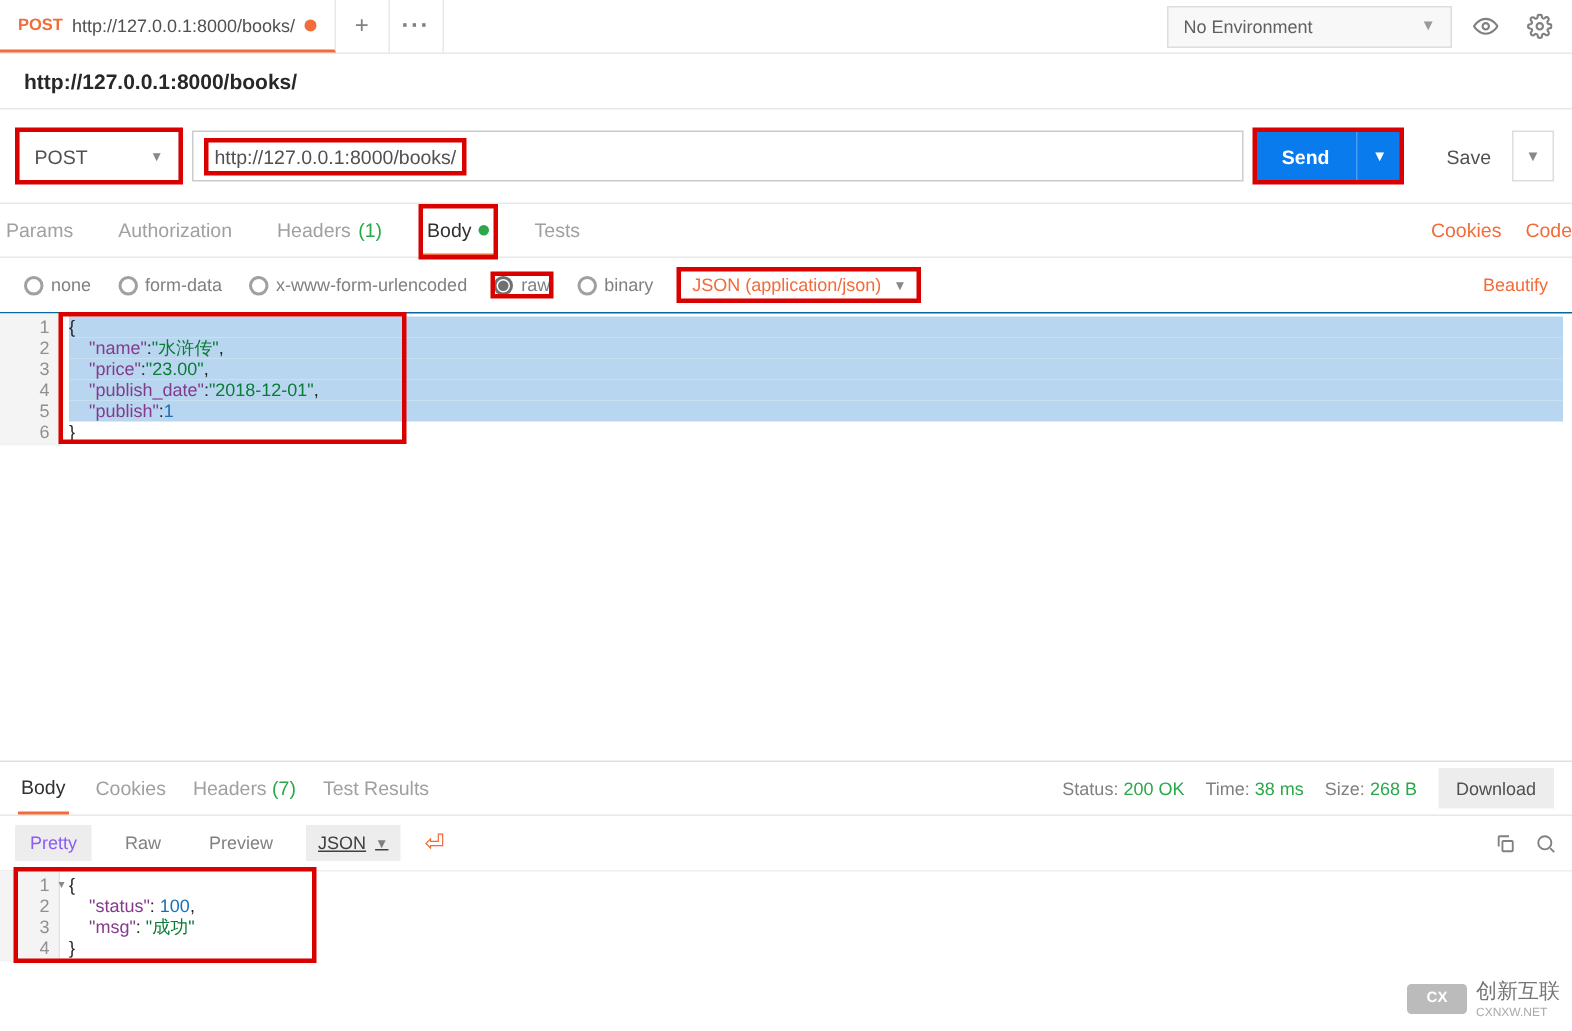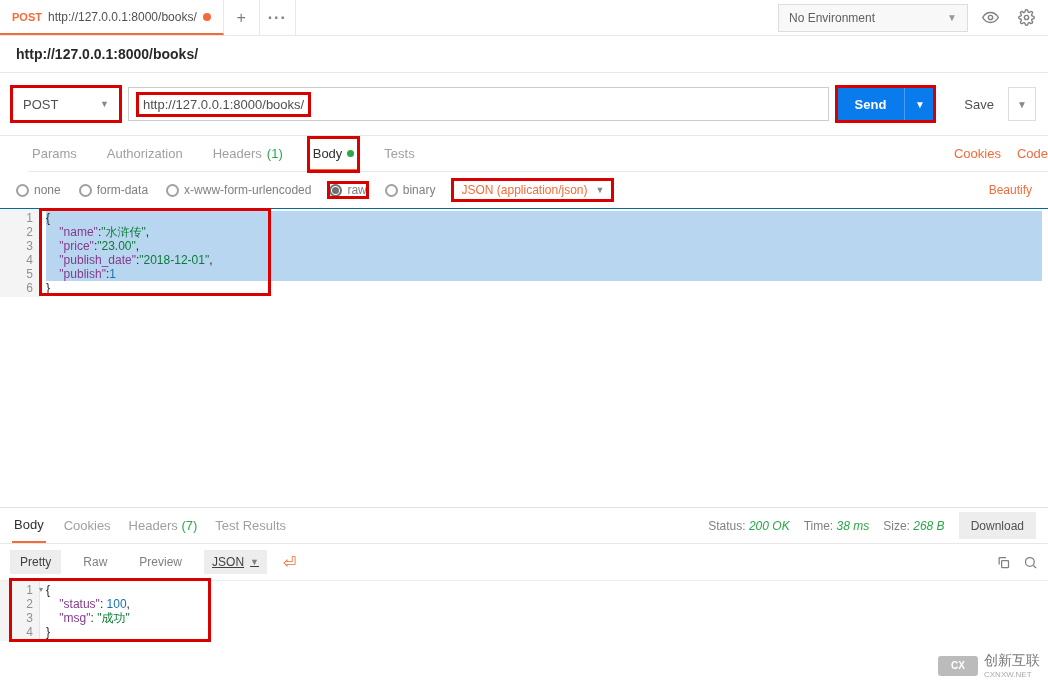--- a/index.html
+++ b/index.html
@@ -22,21 +22,21 @@
     .method-dd { width:108px; height:34px; border:1px solid #ccc; display:flex; align-items:center; padding:0 10px; justify-content:space-between; font-size:13px; position:relative; }
     .method-dd .caret { font-size:9px; color:#888; }
     .red-box { outline:3px solid #d90000; outline-offset:-1px; }
     .url-field { flex:1; height:34px; border:1px solid #ccc; display:flex; align-items:center; padding:0 10px; font-size:13px; color:#505050; }
     .send-btn-wrap { display:flex; }
     .send-btn { height:34px; background:#097bed; color:#fff; display:flex; align-items:center; padding:0 18px; font-size:13px; font-weight:600; }
     .send-caret { width:30px; height:34px; background:#097bed; display:flex; align-items:center; justify-content:center; border-left:1px solid rgba(255,255,255,.25); color:#fff; font-size:10px; }
     .save-wrap { display:flex; margin-left:8px; }
     .save-btn { height:34px; padding:0 14px; display:flex; align-items:center; color:#505050; font-size:13px; }
     .save-caret { width:28px; height:34px; border:1px solid #ddd; display:flex; align-items:center; justify-content:center; color:#888; font-size:10px; }
-    .sub-tabs { display:flex; align-items:center; padding:0 0; height:36px; border-bottom:1px solid #e8e8e8; gap:22px; font-size:13px;margin-left:28px; }
+    .sub-tabs { display:flex; align-items:center; padding:0 0; height:36px; border-bottom:1px solid #e8e8e8; gap:22px; font-size:13px; }
     .sub-tabs .tab { color:#a0a0a0; padding:8px 4px; display:flex; align-items:center; gap:5px; }
     .sub-tabs .tab.active { color:#505050; border-bottom:2px solid #f26b3a; margin-bottom:-1px; color:#303030; }
     .sub-tabs .count { color:#2aa84a; }
     .sub-tabs .dot-green { width:7px; height:7px; border-radius:50%; background:#2aa84a; }
     .sub-tabs-right { margin-left:auto; display:flex; gap:16px; }
     .sub-tabs-right .link { color:#f26b3a; font-size:13px; }
     .body-opts { display:flex; align-items:center; padding:8px 16px; gap:18px; border-bottom:1px solid #0369a1; font-size:12px; }
     .radio { width:13px; height:13px; border-radius:50%; border:2px solid #a0a0a0; display:inline-flex; align-items:center; justify-content:center; margin-right:5px; vertical-align:middle; }
     .radio.sel { border-color:#707070; }
     .radio.sel::after { content:""; width:7px; height:7px; border-radius:50%; background:#707070; }
@@ -54,25 +54,25 @@
     .tok-key { color:#843b8c; }
     .tok-str { color:#0a7c36; }
     .tok-num { color:#1a6fb5; }
     .tok-punct { color:#222; }
     .gap { height:210px; }
     .resp-tabs { display:flex; align-items:center; padding:0 12px; height:36px; border-bottom:1px solid #e8e8e8; gap:18px; font-size:13px; }
     .resp-tabs .rtab { color:#a0a0a0; }
     .resp-tabs .rtab.active { color:#303030; border-bottom:2px solid #f26b3a; padding:9px 2px; }
     .resp-tabs .count { color:#2aa84a; }
     .resp-status { margin-left:auto; display:flex; gap:14px; font-size:12px; align-items:center; color:#808080; }
-    .resp-status .val { color:#2aa84a;font-style:italic; }
+    .resp-status .val { color:#2aa84a; }
     .download-btn { height:27px; padding:0 12px; background:#ededed; color:#505050; display:flex; align-items:center; font-size:12px; }
     .resp-view { display:flex; align-items:center; padding:6px 10px; gap:12px; border-bottom:1px solid #eee; font-size:12px; }
     .view-btn { padding:5px 10px; color:#808080; }
-    .view-btn.active { background:#ededed; color:#404040; }
+    .view-btn.active { background:#ededed; color:#8b5cf6; }
     .fmt-dd { display:flex; align-items:center; gap:6px; padding:5px 8px; background:#ededed; color:#404040;text-decoration:underline; }
     .fmt-dd .caret { font-size:9px; color:#808080; }
     .wrap-icon { color:#f26b3a; font-size:16px; margin-left:4px; }
     .view-right { margin-left:auto; display:flex; gap:12px; color:#808080; font-size:14px; }
     .gutter .fold { position:relative; }
     .gutter .fold::after { content:"▾"; position:absolute; right:-10px; top:0; font-size:8px; color:#888; }
     .logo { position:absolute; right:8px; bottom:8px; display:flex; align-items:center; gap:6px; color:#888; font-size:10px; }
     .logo-badge { width:40px; height:20px; background:#bbb; color:#fff; display:flex; align-items:center; justify-content:center; font-weight:600; font-size:10px; border-radius:3px; }
     .request-area { border-bottom:1px solid #e0e0e0; }
     .highlight-red-url { outline:3px solid #d90000; padding:2px 4px; display:inline-block; }

